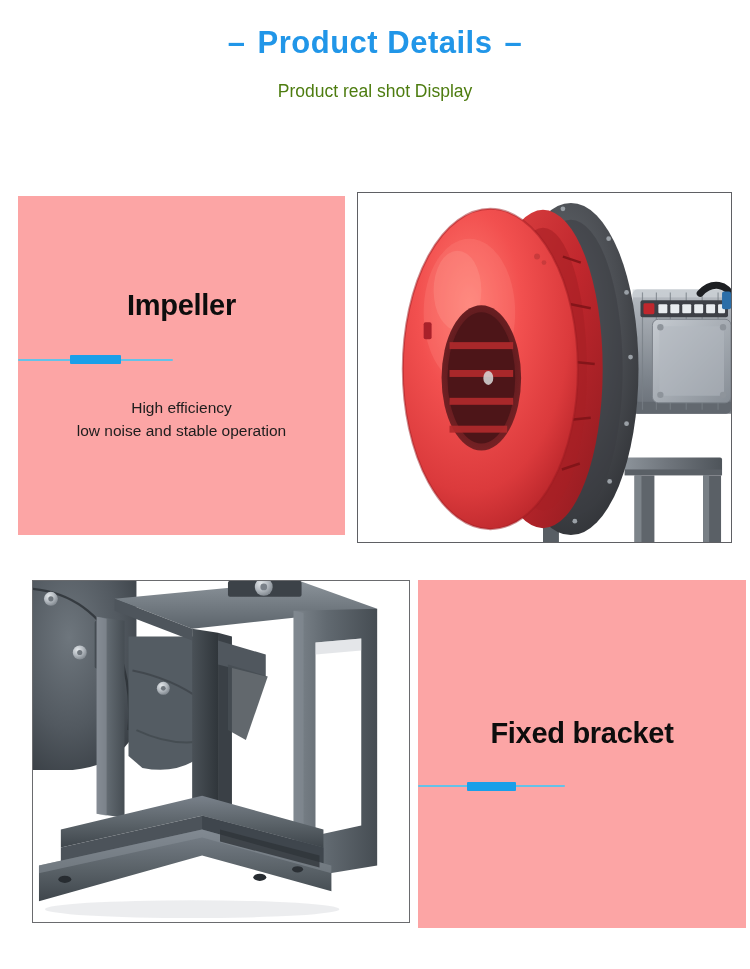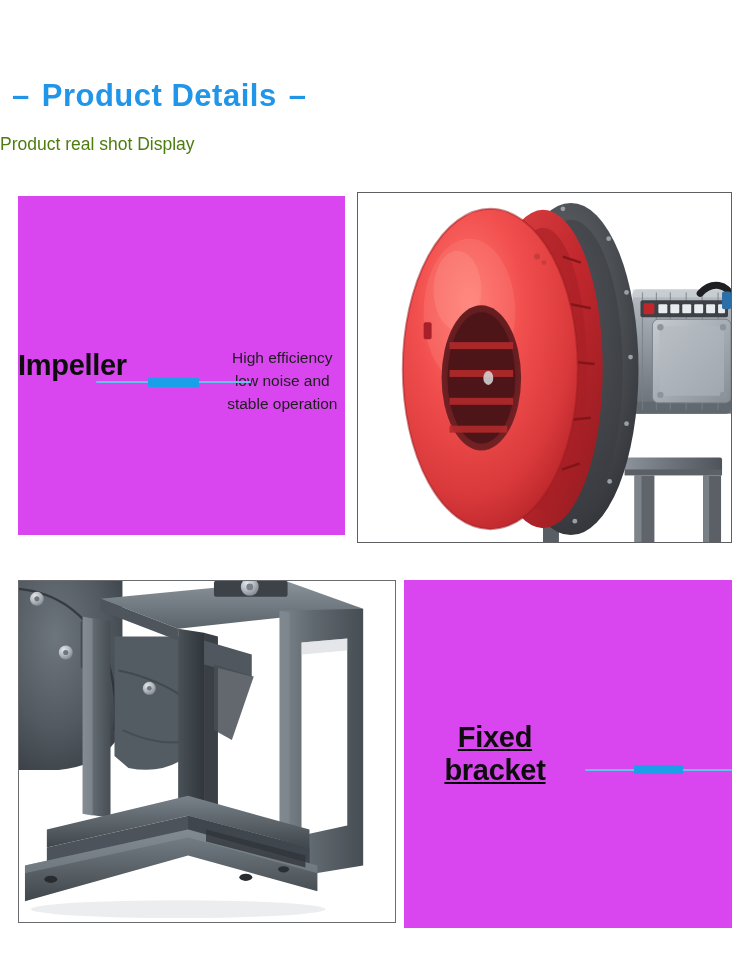--- a/index.html
+++ b/index.html
@@ -7,21 +7,21 @@
   body {
     width: 750px;
     height: 969px;
     background: #ffffff;
     font-family: "Liberation Sans", sans-serif;
     overflow: hidden;
     position: relative;
   }
 
   
-  .header { width: 100%; padding-top: 79px; text-align: left; }
+  .header { width: 100%; padding-top: 26px; text-align: center; }
 
   .header-title {
     font-size: 31px;
     font-weight: bold;
     color: #2196e8;
     letter-spacing: 0.5px;
     line-height: 1.1;
   }
   .header-title .dash { font-weight: bold; margin: 0 12px; }
 
@@ -29,27 +29,26 @@
     margin-top: 21px;
     font-size: 17.5px;
     color: #4d7c0f;
     font-weight: normal;
   }
 
   
   .section { position: absolute; display: flex; }
 
   .section-top    { left: 18px;  top: 192px; width: 714px; height: 351px; }
-  .section-bottom { left: 18px;  top: 580px; width: 714px; height: 348px; text-decoration: underline; }
+  .section-bottom { left: 32px;  top: 580px; width: 714px; height: 348px; }
 
   .text-panel {
-    background: #d946ef;
+    background: #fca5a5;
     display: flex;
-    flex-direction: row;
-    align-items: center;
+    flex-direction: column;
     justify-content: center;
     position: relative;
   }
   .panel-top-text    { width: 327px; height: 339px; margin-top: 4px; }
   .panel-bottom-text { width: 328px; height: 348px; margin-left: 8px; }
 
   .panel-heading {
     font-size: 29px;
     font-weight: bold;
     color: #0d0d0d;

